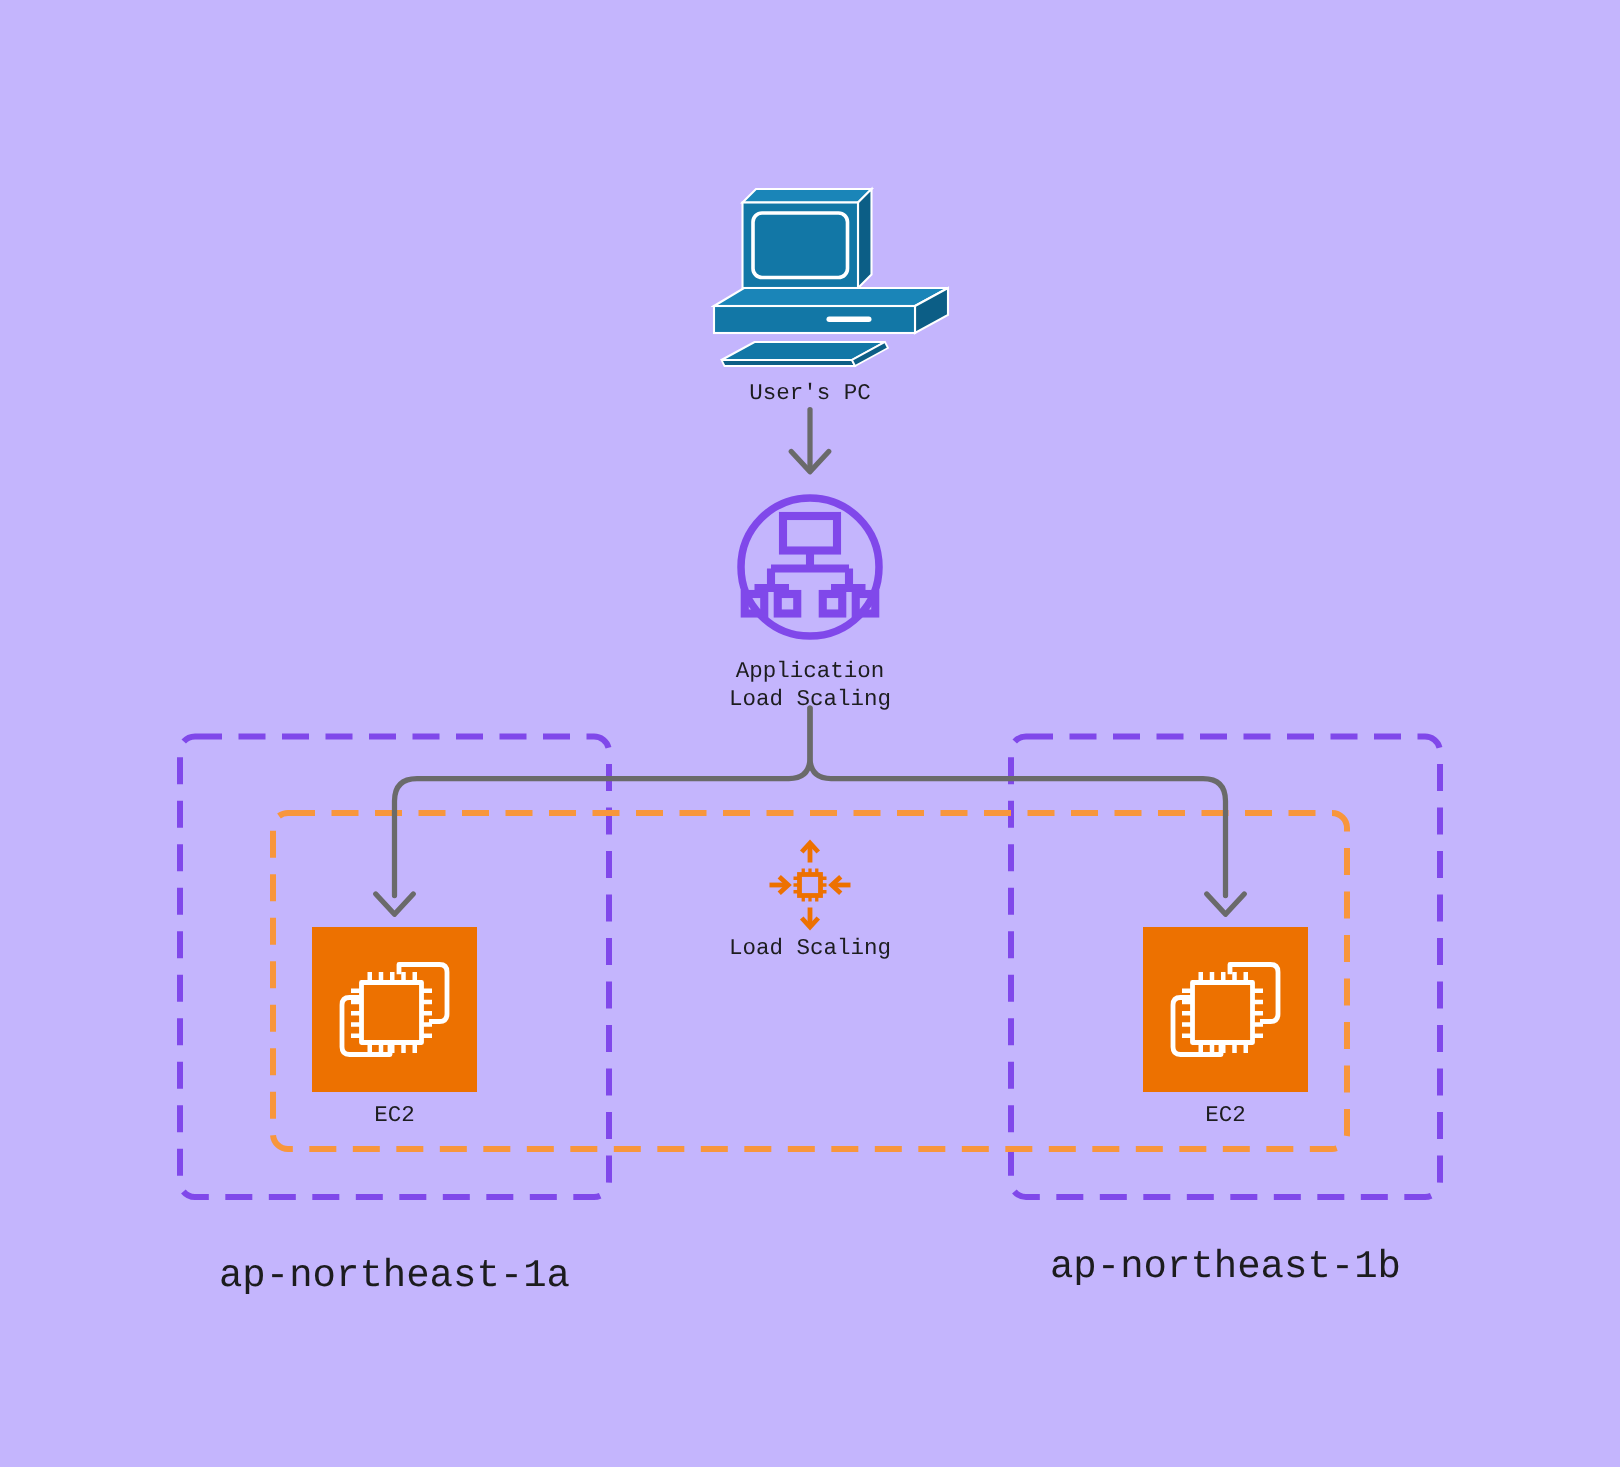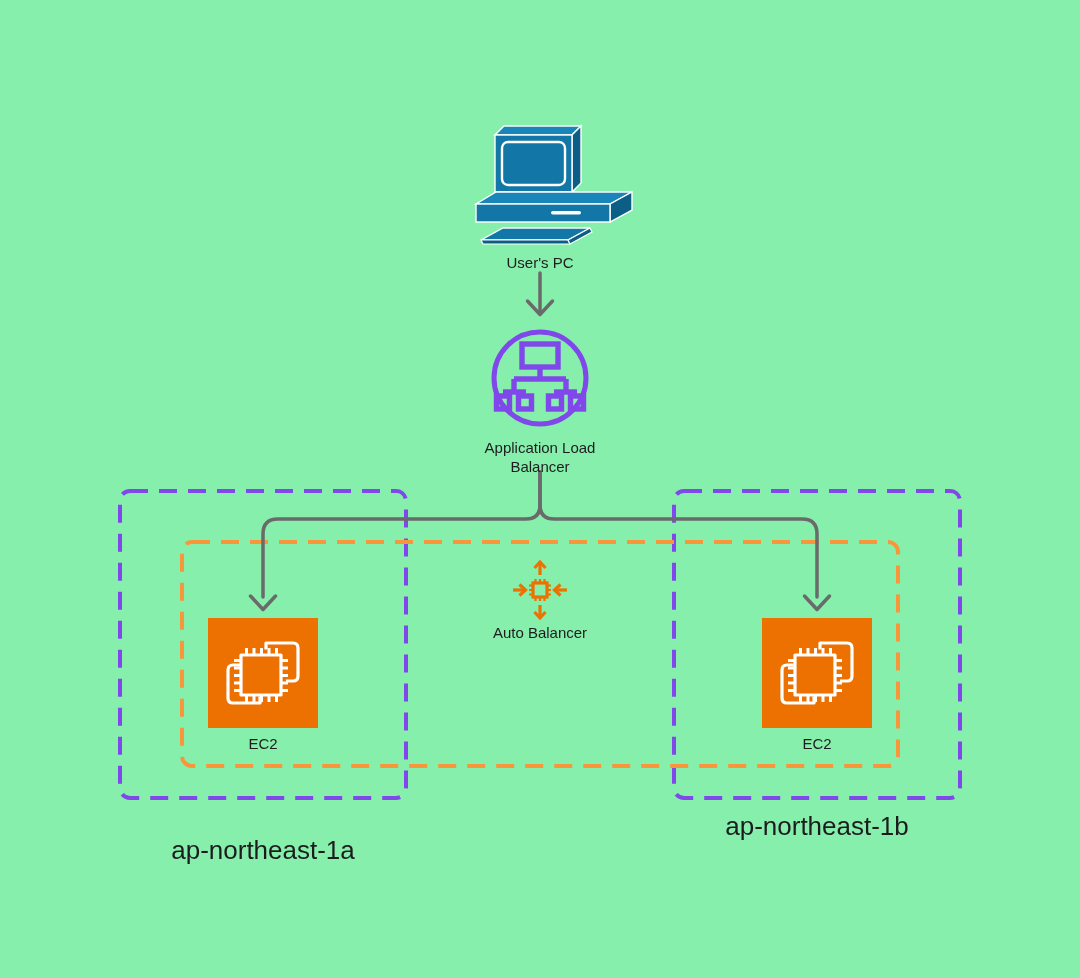--- a/index.html
+++ b/index.html
@@ -1,18 +1,18 @@
 <!DOCTYPE html>
 <html><head>
 <meta charset="utf-8">
 <style>
   html,body{margin:0;padding:0;background:#ffffff;}
   .canvas{
-    position:relative;width:1080px;height:978px;background:#86efac;overflow:hidden;
-    font-family:Liberation Sans, sans-serif;color:#1d1d1f;
+    position:relative;width:1080px;height:978px;background:#c4b5fd;overflow:hidden;
+    font-family:Liberation Mono, monospace;color:#1d1d1f;
   }
   .abs{position:absolute;}
   svg{display:block;}
   .node-label{
     position:absolute;text-align:center;font-size:15px;line-height:19px;color:#1d1d1f;
   }
   .az-label{
     position:absolute;text-align:center;font-size:26px;font-weight:500;color:#1c1c1e;
   }
   .layer{position:absolute;left:0;top:0;}
@@ -76,21 +76,21 @@
         <path d="M76 51 L76 64"></path>
         <path d="M13 64 L36 64"></path>
         <path d="M64 64 L87 64"></path>
         <rect x="6.5" y="68" width="13" height="13"></rect>
         <rect x="28.5" y="68" width="13" height="13"></rect>
         <rect x="58.5" y="68" width="13" height="13"></rect>
         <rect x="80.5" y="68" width="13" height="13"></rect>
       </g>
     </svg>
   </div>
-  <div class="node-label" style="left:470px;top:438px;width:140px;">Application Load Balancer</div>
+  <div class="node-label" style="left:470px;top:438px;width:140px;">Application Load Scaling</div>
 
   <div class="abs" style="left:508px;top:558px;width:64px;height:64px;">
     <svg width="64" height="64" viewBox="0 0 64 64">
       <g stroke="#ED7100" fill="none" stroke-width="3.2">
         <rect x="25" y="25" width="14" height="14"></rect>
 
         <g stroke-width="2.2">
           <path d="M27.5 21 V25 M32 21 V25 M36.5 21 V25"></path>
           <path d="M27.5 39 V43 M32 39 V43 M36.5 39 V43"></path>
           <path d="M21 27.5 H25 M21 32 H25 M21 36.5 H25"></path>
@@ -101,21 +101,21 @@
         <path d="M26.5 10 L32 4 L37.5 10"></path>
         <path d="M32 47 L32 59"></path>
         <path d="M26.5 54 L32 60 L37.5 54"></path>
         <path d="M5 32 L17 32"></path>
         <path d="M11.5 26.5 L17.5 32 L11.5 37.5"></path>
         <path d="M47 32 L59 32"></path>
         <path d="M52.5 26.5 L46.5 32 L52.5 37.5"></path>
       </g>
     </svg>
   </div>
-  <div class="node-label" style="left:480px;top:623px;width:120px;">Auto Balancer</div>
+  <div class="node-label" style="left:480px;top:623px;width:120px;">Load Scaling</div>
 
   <div class="abs" style="left:208px;top:618px;width:110px;height:110px;">
     <svg width="110" height="110" viewBox="0 0 110 110">
       <rect x="0" y="0" width="110" height="110" fill="#ED7100"></rect>
       <g fill="none" stroke="#ffffff" stroke-width="3.2" stroke-linejoin="round">
         <path d="M58 31.5 L58 25 L85 25 Q90 25 90 30 L90 58 Q90 63 85 63 L78 63"></path>
         <path d="M52 78.5 L52 85 L25 85 Q20 85 20 80 L20 52 Q20 47 25 47 L32 47"></path>
         <rect x="33" y="37" width="40" height="40"></rect>
         <g stroke-width="3">
           <path d="M38.5 30 V37 M46 30 V37 M53.5 30 V37 M61 30 V37 M68.5 30 V37"></path>
@@ -140,15 +140,15 @@
           <path d="M38.5 77 V84 M46 77 V84 M53.5 77 V84 M61 77 V84 M68.5 77 V84"></path>
           <path d="M26 42.5 H33 M26 50 H33 M26 57.5 H33 M26 65 H33 M26 72.5 H33"></path>
           <path d="M73 42.5 H80 M73 50 H80 M73 57.5 H80 M73 65 H80 M73 72.5 H80"></path>
         </g>
       </g>
     </svg>
   </div>
   <div class="node-label" style="left:767px;top:734px;width:100px;">EC2</div>
 
   <div class="az-label" style="left:143px;top:835px;width:240px;">ap-northeast-1a</div>
-  <div class="az-label" style="left:697px;top:811px;width:240px;">ap-northeast-1b</div>
+  <div class="az-label" style="left:697px;top:829px;width:240px;">ap-northeast-1b</div>
 
 </div>
 
 </body></html>

